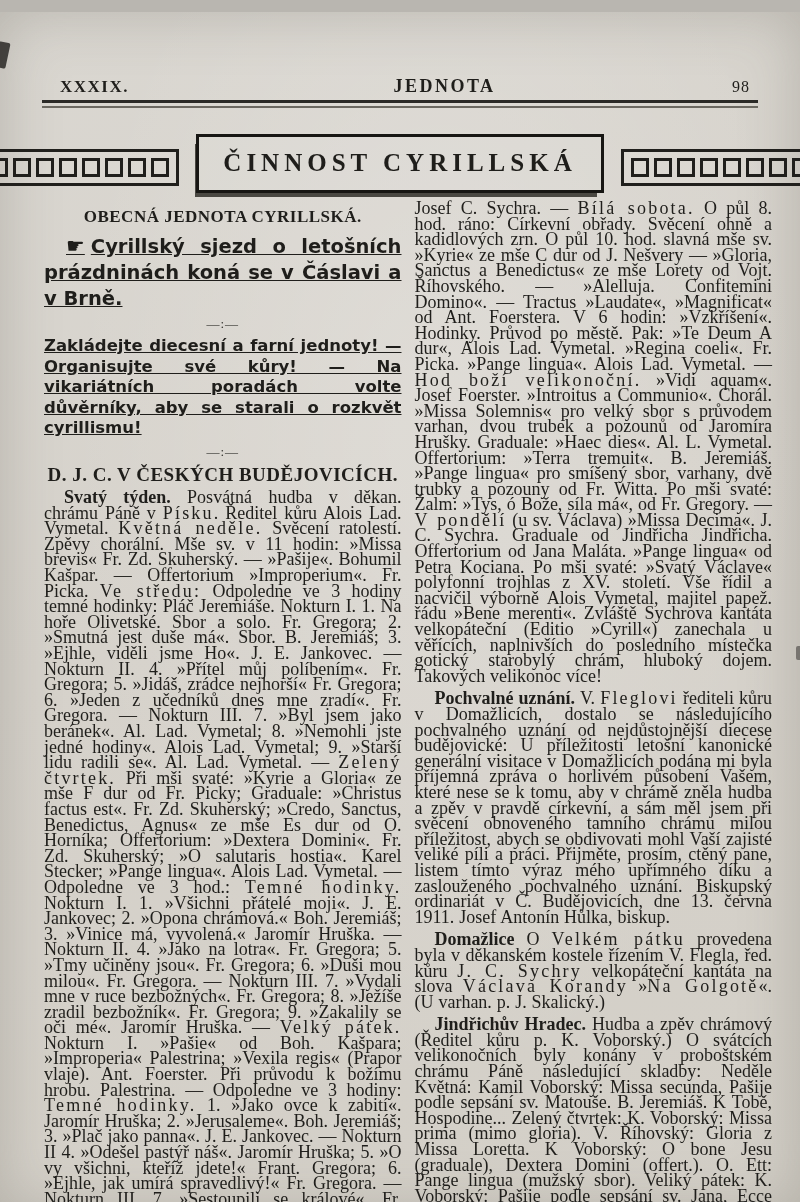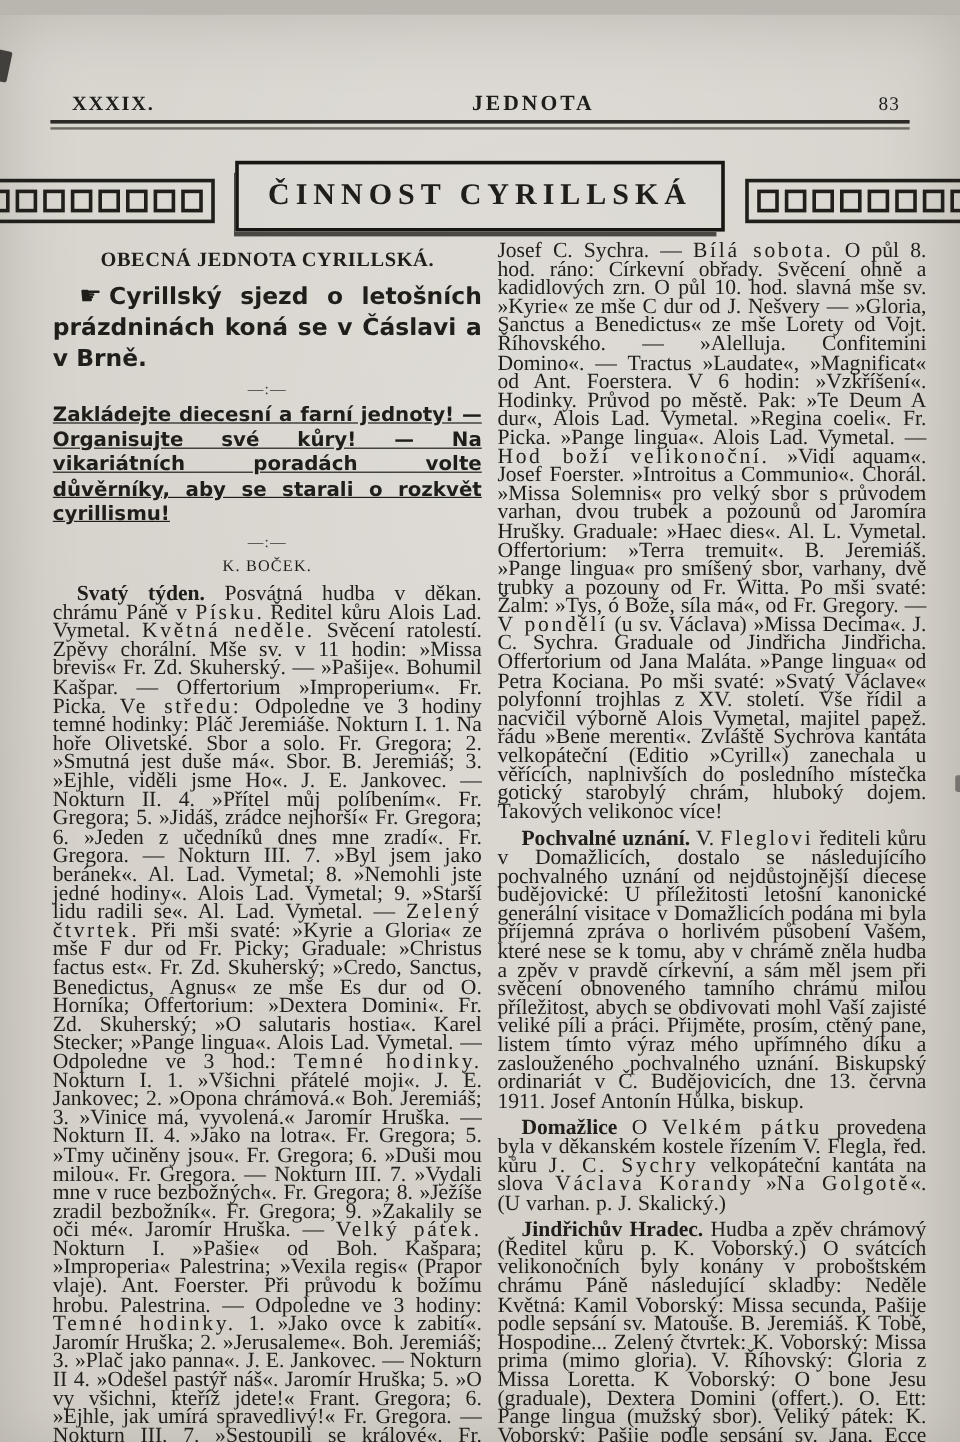--- a/index.html
+++ b/index.html
@@ -48,21 +48,21 @@
   
   .columns { display:flex; gap:13px; padding:8px 28px 0 44px; }
   .col { width:50%; }
 
   .sec-title { font-size:17px; font-weight:bold; text-align:center; letter-spacing:0.5px; margin:6px 0 4px; }
   .sec-title.big { font-size:19px; margin-top:2px; }
   .sec-author { font-size:13.5px; text-align:center; letter-spacing:1px; margin:0 0 7px; }
 
   .notice-large {
     font-family:"DejaVu Sans", sans-serif; font-weight:bold;
-    font-size:19.5px; line-height:1.3; text-align:justify; margin:6px 0 0;
+    font-size:19.5px; line-height:1.3; text-align:justify; margin:6px 0 0;text-decoration:underline;
   }
   .manicule { font-size:21px; padding:0 6px 0 22px; }
   .notice-medium {
     font-family:"DejaVu Sans", sans-serif; font-weight:bold;
     font-size:16.5px; line-height:1.25; text-align:justify; margin:2px 0 0;text-decoration:underline;
   }
   .notice-divider { text-align:center; font-size:13px; letter-spacing:1px; margin:5px 0 4px; color:#34332f; }
 
   .body-par {
     font-size:18px; line-height:15.6px; text-align:justify;
@@ -75,21 +75,21 @@
 </head>
 <body>
 
 <div class="page">
   <div class="artifact a1"></div>
   <div class="artifact a2"></div>
 
   <div class="header">
     <span class="hdr-volume">XXXIX.</span>
     <span class="hdr-title">JEDNOTA</span>
-    <span class="hdr-page">83</span>
+    <span class="hdr-page">98</span>
   </div>
   <div class="header-rule"></div>
 
   <div class="banner">
     <div class="ornament">
         <span class="square"></span>
         <span class="square"></span>
         <span class="square"></span>
         <span class="square"></span>
         <span class="square"></span>
@@ -120,21 +120,21 @@
       <h2 class="sec-title">OBECNÁ JEDNOTA CYRILLSKÁ.</h2>
 
       <p class="notice-large"><span class="manicule">☛</span><span>Cyrillský sjezd o letošních prázdninách koná se v Čáslavi a v Brně.</span></p>
 
       <div class="notice-divider">—:—</div>
 
       <p class="notice-medium">Zakládejte diecesní a farní jednoty! — Organisujte své kůry! — Na vikariátních poradách volte důvěrníky, aby se starali o rozkvět cyrillismu!</p>
 
       <div class="notice-divider">—:—</div>
 
-      <div class="sec-author">K. BOČEK.</div>
+      <h2 class="sec-title big">D. J. C. V ČESKÝCH BUDĚJOVICÍCH.</h2>
 
       <p class="body-par"><span class="seg-b">Svatý týden.</span><span> Posvátná hudba v děkan. chrámu Páně v </span><span class="seg-sp">Písku</span><span>. Ředitel kůru Alois Lad. Vymetal. </span><span class="seg-sp">Květná neděle.</span><span> Svěcení ratolestí. Zpěvy chorální. Mše sv. v 11 hodin: »Missa brevis« Fr. Zd. Skuherský. — »Pašije«. Bohumil Kašpar. — Offertorium »Improperium«. Fr. Picka. </span><span class="seg-sp">Ve středu:</span><span> Odpoledne ve 3 hodiny temné hodinky: Pláč Jeremiáše. Nokturn I. 1. Na hoře Olivetské. Sbor a solo. Fr. Gregora; 2. »Smutná jest duše má«. Sbor. B. Jeremiáš; 3. »Ejhle, viděli jsme Ho«. J. E. Jankovec. — Nokturn II. 4. »Přítel můj políbením«. Fr. Gregora; 5. »Jidáš, zrádce nejhorší« Fr. Gregora; 6. »Jeden z učedníků dnes mne zradí«. Fr. Gregora. — Nokturn III. 7. »Byl jsem jako beránek«. Al. Lad. Vymetal; 8. »Nemohli jste jedné hodiny«. Alois Lad. Vymetal; 9. »Starší lidu radili se«. Al. Lad. Vymetal. — </span><span class="seg-sp">Zelený čtvrtek.</span><span> Při mši svaté: »Kyrie a Gloria« ze mše F dur od Fr. Picky; Graduale: »Christus factus est«. Fr. Zd. Skuherský; »Credo, Sanctus, Benedictus, Agnus« ze mše Es dur od O. Horníka; Offertorium: »Dextera Domini«. Fr. Zd. Skuherský; »O salutaris hostia«. Karel Stecker; »Pange lingua«. Alois Lad. Vymetal. — Odpoledne ve 3 hod.: </span><span class="seg-sp">Temné hodinky.</span><span> Nokturn I. 1. »Všichni přátelé moji«. J. E. Jankovec; 2. »Opona chrámová.« Boh. Jeremiáš; 3. »Vinice má, vyvolená.« Jaromír Hruška. — Nokturn II. 4. »Jako na lotra«. Fr. Gregora; 5. »Tmy učiněny jsou«. Fr. Gregora; 6. »Duši mou milou«. Fr. Gregora. — Nokturn III. 7. »Vydali mne v ruce bezbožných«. Fr. Gregora; 8. »Ježíše zradil bezbožník«. Fr. Gregora; 9. »Zakalily se oči mé«. Jaromír Hruška. — </span><span class="seg-sp">Velký pátek.</span><span> Nokturn I. »Pašie« od Boh. Kašpara; »Improperia« Palestrina; »Vexila regis« (Prapor vlaje). Ant. Foerster. Při průvodu k božímu hrobu. Palestrina. — Odpoledne ve 3 hodiny: </span><span class="seg-sp">Temné hodinky.</span><span> 1. »Jako ovce k zabití«. Jaromír Hruška; 2. »Jerusaleme«. Boh. Jeremiáš; 3. »Plač jako panna«. J. E. Jankovec. — Nokturn II 4. »Odešel pastýř náš«. Jaromír Hruška; 5. »O vy všichni, kteříž jdete!« Frant. Gregora; 6. »Ejhle, jak umírá spravedlivý!« Fr. Gregora. — Nokturn III. 7. »Sestoupili se králové«. Fr. Gregora; 8. »Počten jsem mezi ty«. Fr. Gregora; 9. »Po pohřbu Páně.« Fr. Gregora. — V 5 hodin večer: Duchovní koncert </span><span class="seg-sp">Umučení Kristovo.</span><span> Na slova kanovníka V. Müllera. 8 sborů pro mužské hlasy. Složil František Picka. — </span><span class="seg-sp">Na Golgotě.</span><span> Velkopáteční kantáta na slova Václava Korandy složil</span></p>
     </div>
 
     <div class="col">
         <p class="body-par no-indent"><span>Josef C. Sychra. — </span><span class="seg-sp">Bílá sobota.</span><span> O půl 8. hod. ráno: Církevní obřady. Svěcení ohně a kadidlových zrn. O půl 10. hod. slavná mše sv. »Kyrie« ze mše C dur od J. Nešvery — »Gloria, Sanctus a Benedictus« ze mše Lorety od Vojt. Říhovského. — »Alelluja. Confitemini Domino«. — Tractus »Laudate«, »Magnificat« od Ant. Foerstera. V 6 hodin: »Vzkříšení«. Hodinky. Průvod po městě. Pak: »Te Deum A dur«, Alois Lad. Vymetal. »Regina coeli«. Fr. Picka. »Pange lingua«. Alois Lad. Vymetal. — </span><span class="seg-sp">Hod boží velikonoční.</span><span> »Vidi aquam«. Josef Foerster. »Introitus a Communio«. Chorál. »Missa Solemnis« pro velký sbor s průvodem varhan, dvou trubek a pozounů od Jaromíra Hrušky. Graduale: »Haec dies«. Al. L. Vymetal. Offertorium: »Terra tremuit«. B. Jeremiáš. »Pange lingua« pro smíšený sbor, varhany, dvě trubky a pozouny od Fr. Witta. Po mši svaté: Žalm: »Tys, ó Bože, síla má«, od Fr. Gregory. — </span><span class="seg-sp">V pondělí</span><span> (u sv. Václava) »Missa Decima«. J. C. Sychra. Graduale od Jindřicha Jindřicha. Offertorium od Jana Maláta. »Pange lingua« od Petra Kociana. Po mši svaté: »Svatý Václave« polyfonní trojhlas z XV. století. Vše řídil a nacvičil výborně Alois Vymetal, majitel papež. řádu »Bene merenti«. Zvláště Sychrova kantáta velkopáteční (Editio »Cyrill«) zanechala u věřících, naplnivších do posledního místečka gotický starobylý chrám, hluboký dojem. Takových velikonoc více!</span></p>
         <p class="body-par"><span class="seg-b">Pochvalné uznání.</span><span> V. </span><span class="seg-sp">Fleglovi</span><span> řediteli kůru v Domažlicích, dostalo se následujícího pochvalného uznání od nejdůstojnější diecese budějovické: U příležitosti letošní kanonické generální visitace v Domažlicích podána mi byla příjemná zpráva o horlivém působení Vašem, které nese se k tomu, aby v chrámě zněla hudba a zpěv v pravdě církevní, a sám měl jsem při svěcení obnoveného tamního chrámu milou příležitost, abych se obdivovati mohl Vaší zajisté veliké píli a práci. Přijměte, prosím, ctěný pane, listem tímto výraz mého upřímného díku a zaslouženého pochvalného uznání. Biskupský ordinariát v Č. Budějovicích, dne 13. června 1911. Josef Antonín Hůlka, biskup.</span></p>
         <p class="body-par"><span class="seg-b">Domažlice</span><span> O </span><span class="seg-sp">Velkém pátku</span><span> provedena byla v děkanském kostele řízením V. Flegla, řed. kůru </span><span class="seg-sp">J. C. Sychry</span><span> velkopáteční kantáta na slova </span><span class="seg-sp">Václava Korandy</span><span> »</span><span class="seg-sp">Na Golgotě</span><span>«. (U varhan. p. J. Skalický.)</span></p>
         <p class="body-par"><span class="seg-b">Jindřichův Hradec.</span><span> Hudba a zpěv chrámový (Ředitel kůru p. K. Voborský.) O svátcích velikonočních byly konány v proboštském chrámu Páně následující skladby: Neděle Květná: Kamil Voborský: Missa secunda, Pašije podle sepsání sv. Matouše. B. Jeremiáš. K Tobě, Hospodine... Zelený čtvrtek: K. Voborský: Missa prima (mimo gloria). V. Říhovský: Gloria z Missa Loretta. K Voborský: O bone Jesu (graduale), Dextera Domini (offert.). O. Ett: Pange lingua (mužský sbor). Veliký pátek: K. Voborský: Pašije podle sepsání sv. Jana, Ecce quomodo... L. Seydler: Vexilla regis... (mužský sbor). Karel Douša: Improperiae... Odpoledne po kázání: 1. Dr. Ant. Dvořák op. 58: Eia, mater (Oratoria Stabat Mater čís. 3) pro smíš. sbor s průvodem varhan. 2. Dr. Antonín Dvořák op. 99: Hospodin jest můj pastýř. — Bílá sobota: K. Voborský: Missa III. (Kyrie, Sanctus, Benedictus). Frant. Picka: Gloria z Missa brevis. Ostatní zpěvy chorálně. Při slavnosti</span></p>
       </div>

